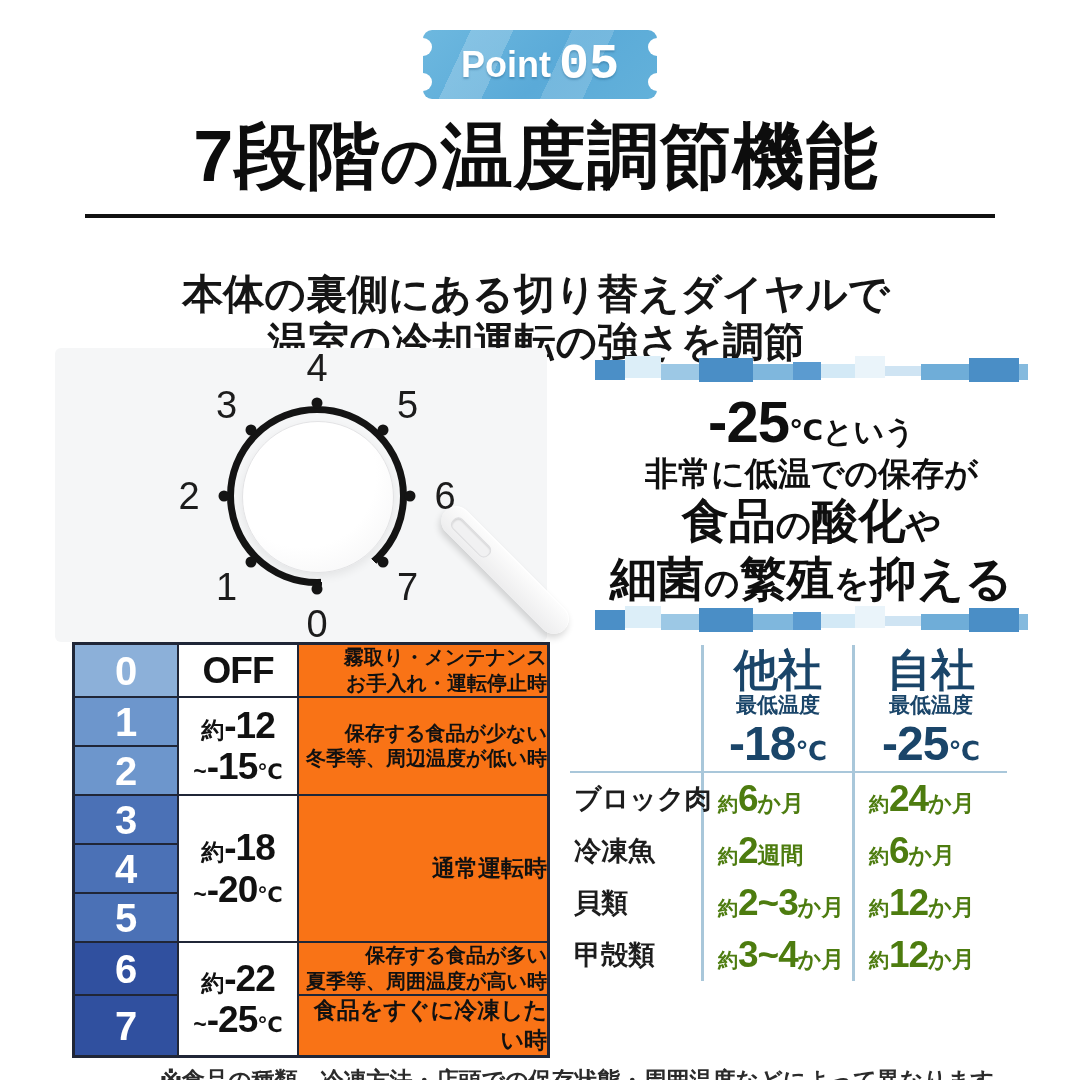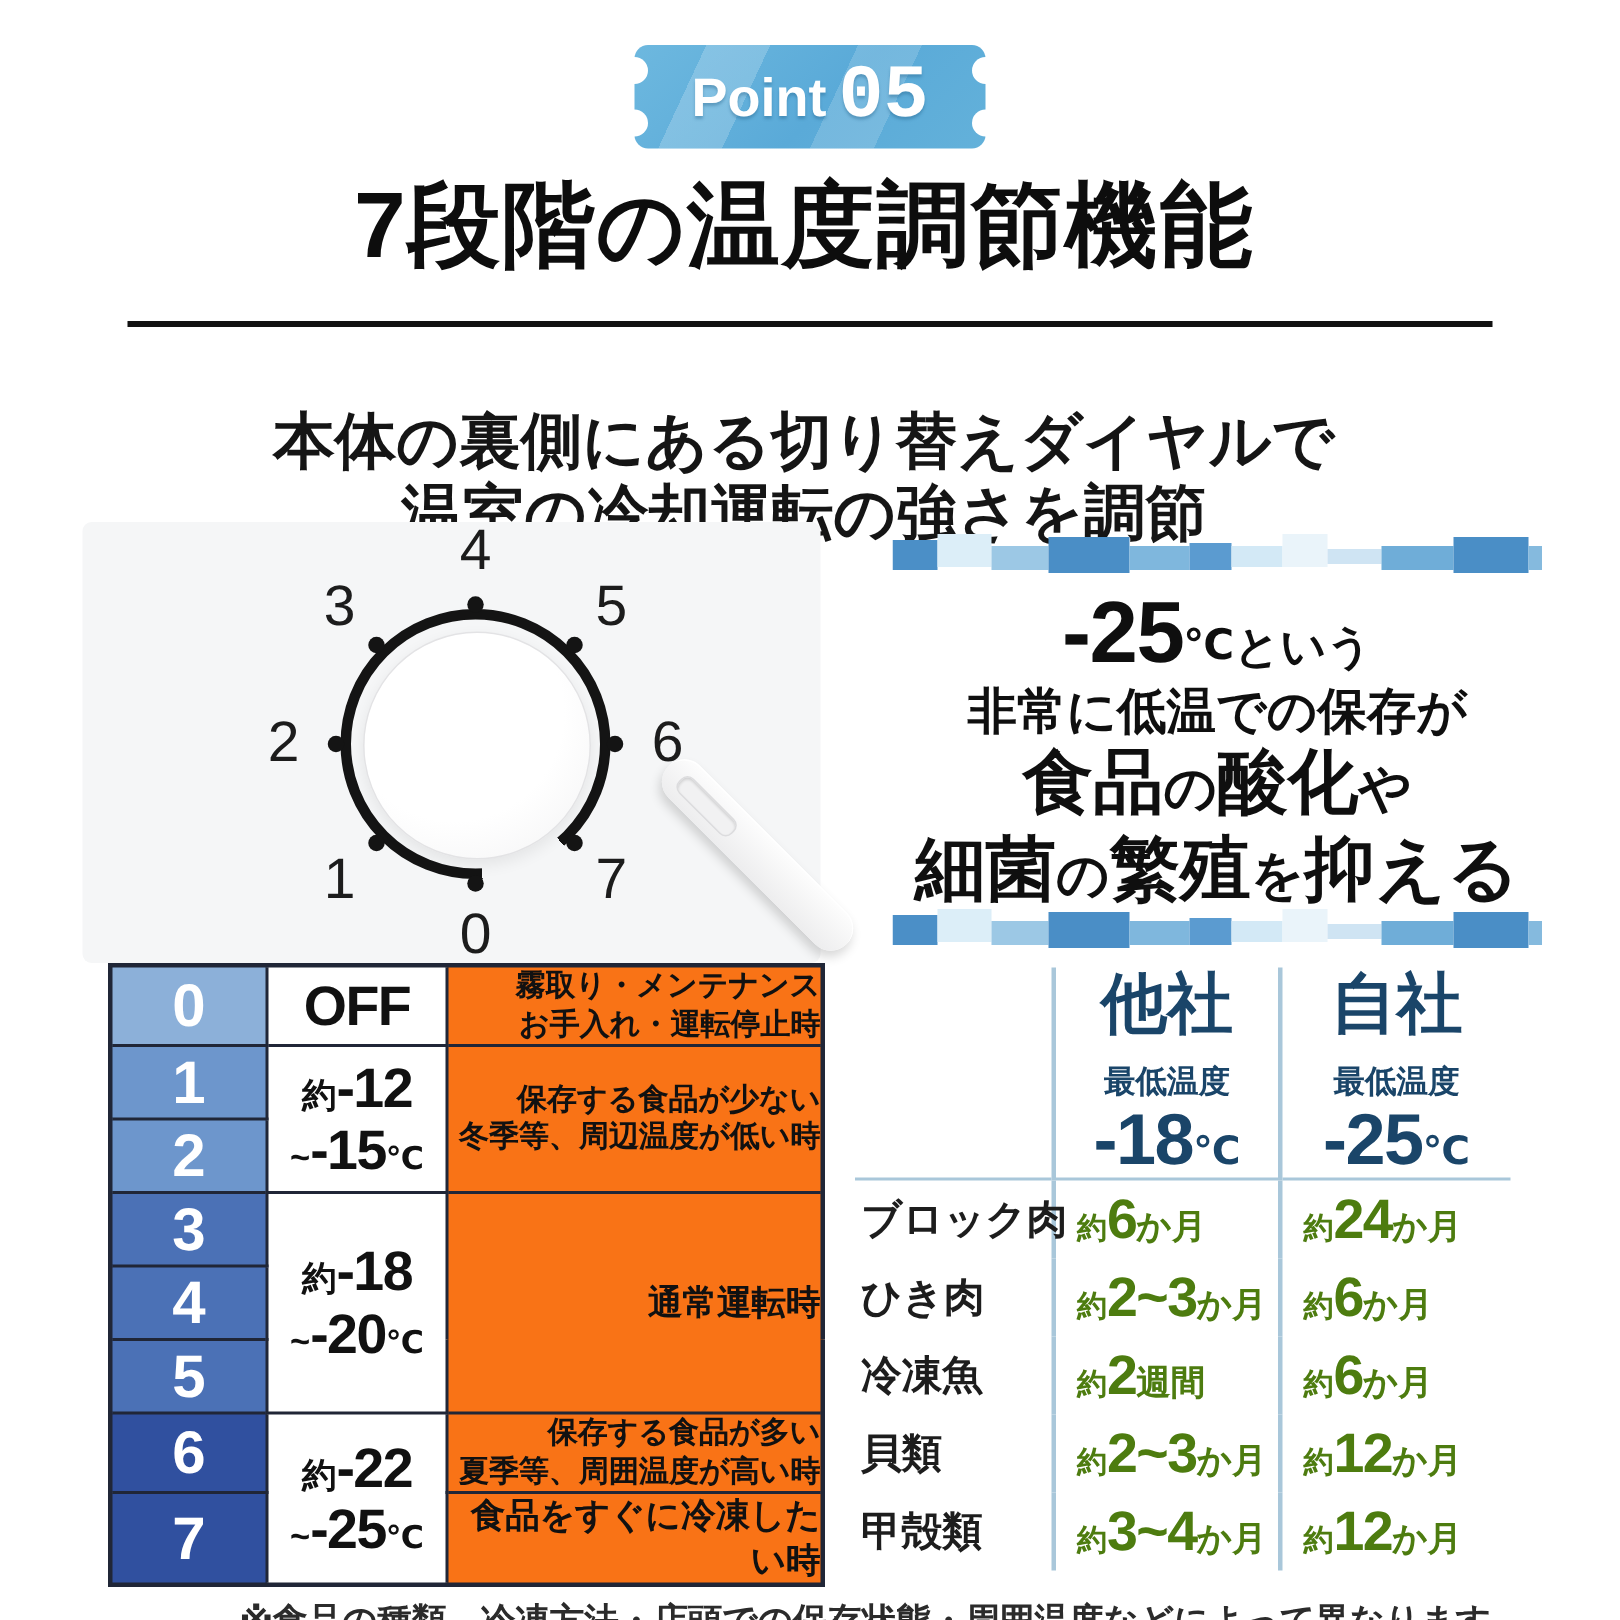--- a/index.html
+++ b/index.html
@@ -16,21 +16,21 @@
   .notch.tl{left:-9px;top:8px}.notch.bl{left:-9px;bottom:8px}
   .notch.tr{right:-9px;top:8px}.notch.br{right:-9px;bottom:8px}
   .badge .b-word{position:relative;font-size:36px;font-weight:800;color:#fff;
          text-shadow:0 2px 2px rgba(30,90,130,.35);}
   .badge .b-num{position:relative;font-size:50px;font-weight:800;color:#fff;
          text-shadow:0 2px 2px rgba(30,90,130,.35);font-family:Liberation Mono, monospace;}
 
   
   .page-title{position:absolute;left:0;top:96px;width:100%;text-align:center;
               font-weight:900;color:#0d0d0d;line-height:1.1;letter-spacing:1px;white-space:nowrap;}
-  .rt-tbig{font-size:62px;font-weight:900;}
+  .rt-tbig{font-size:72px;font-weight:900;}
   .rt-tsmall{font-size:58px;font-weight:900;}
   .title-rule{position:absolute;left:85px;top:214px;width:910px;height:4px;background:#111;}
 
   .subtitle{position:absolute;left:0;top:229px;width:100%;text-align:center;
             font-size:41px;font-weight:600;color:#151515;line-height:1.18;}
 
   
   .dial-panel{position:absolute;left:55px;top:348px;width:492px;height:294px;
               background:#f5f6f7;border-radius:6px;}
   .dial-ring{position:absolute;left:172px;top:58px;width:180px;height:180px;border-radius:50%;
@@ -82,21 +82,21 @@
   .cmp-table th,.cmp-table td{padding:0;vertical-align:middle;}
   .cmp-table th{height:126px;vertical-align:top;}
   .cmp-table .blank{width:131px;}
   .cmp-table .col{width:148px;text-align:center;color:#1a4569;}
   .cmp-table .col.ours-col{width:152px;}
   .cmp-table th.col{border-left:3px solid #a9c7da;}
   .cmp-table thead th{border-bottom:2px solid #a9c7da;}
   .cmp-table tbody td{height:52px;}
   .cmp-table tbody td.val{border-left:3px solid #a9c7da;}
   .c-title{font-size:44px;font-weight:800;line-height:1.05;margin-top:2px;}
-  .c-sub{font-size:21px;font-weight:700;line-height:1.1;margin-top:17px;}
+  .c-sub{font-size:21px;font-weight:700;line-height:1.1;margin-top:0;}
   .c-temp{margin-top:4px;line-height:1;}
   .c-temp .t-num{font-size:48px;font-weight:800;letter-spacing:-1px;}
   .c-temp .t-unit{font-size:26px;font-weight:700;}
   .cmp-table td.food{font-size:27px;font-weight:600;color:#1d1d1d;text-align:left;padding-left:4px;white-space:nowrap;}
   .cmp-table td.val{text-align:left;padding-left:14px;color:#4d7c0f;white-space:nowrap;}
   .val .approx{font-size:20px;font-weight:700;}
   .val .n{font-size:37px;font-weight:700;letter-spacing:-1px;}
   .val .u{font-size:23px;font-weight:700;}
 
   .disclaimer{position:absolute;top:1042px;right:55px;font-size:23px;font-weight:600;color:#2b2b2b;}
@@ -266,25 +266,20 @@
         </th>
       </tr>
     </thead>
     <tbody>
         <tr>
           <td class="food">ブロック肉</td>
           <td class="val"><span class="approx">約</span><span class="n">6</span><span class="u">か月</span></td>
           <td class="val"><span class="approx">約</span><span class="n">24</span><span class="u">か月</span></td>
         </tr>
         <tr>
-          <td class="food">ひき肉</td>
-          <td class="val"><span class="approx">約</span><span class="n">2~3</span><span class="u">か月</span></td>
-          <td class="val"><span class="approx">約</span><span class="n">6</span><span class="u">か月</span></td>
-        </tr>
-        <tr>
           <td class="food">冷凍魚</td>
           <td class="val"><span class="approx">約</span><span class="n">2</span><span class="u">週間</span></td>
           <td class="val"><span class="approx">約</span><span class="n">6</span><span class="u">か月</span></td>
         </tr>
         <tr>
           <td class="food">貝類</td>
           <td class="val"><span class="approx">約</span><span class="n">2~3</span><span class="u">か月</span></td>
           <td class="val"><span class="approx">約</span><span class="n">12</span><span class="u">か月</span></td>
         </tr>
         <tr>

